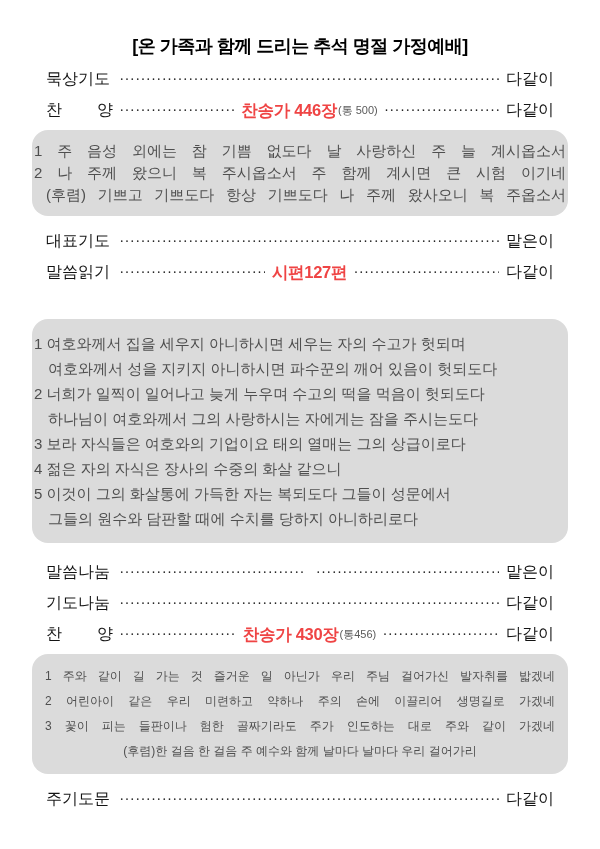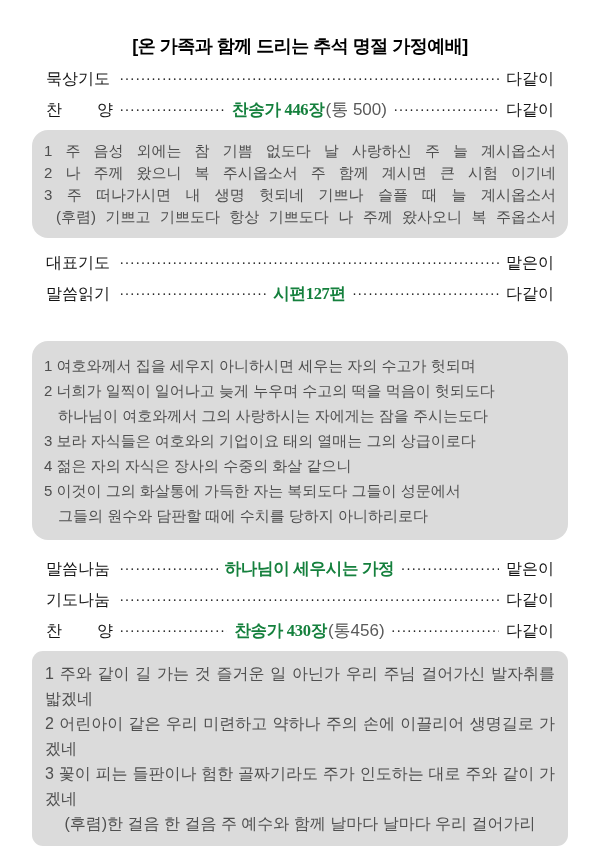--- a/index.html
+++ b/index.html
@@ -38,52 +38,52 @@
     white-space:nowrap;
   }
   .row .dots::after {
     content:"..........................................................................................................................................................................................";
     font-family:"Liberation Serif", serif;
     font-size:14px; letter-spacing:1.8px; color:#222222;
     position:absolute; left:0; bottom:1px;
   }
   .row .mid {
     flex:0 0 auto; white-space:nowrap;
-    font-family:Liberation Serif, serif;
+    font-family:Liberation Sans, sans-serif;
     font-weight:bold; font-size:16.5px; letter-spacing:-0.3px;
-    color:#15803d;
+    color:#ef4444;
   }
   .row .note {
     flex:0 0 auto; white-space:nowrap;
     font-family:"Liberation Sans", sans-serif;
-    font-weight:normal; font-size:17px;
+    font-weight:normal; font-size:11px;
     color:#5a5a5a; margin-left:1px;
   }
   .row .role { flex:0 0 auto; white-space:nowrap; }
   .row.gap-top { margin-top:18px; }
 
   
   .box {
     background:#dbdbdb;
     border-radius:16px;
     color:#4f4f4f;
     font-family:"Liberation Sans", sans-serif;
     margin:8px 2px 14px 2px;
-    padding:10px 12px;
+    padding:10px 2px;
   }
   .box .line { white-space:normal; }
 
   .box.hymn1 { font-size:15px; }
   .box.hymn1 .line { line-height:22px; }
 
   .box.psalm { font-size:15px; padding-top:12px; padding-bottom:12px;margin-top:36px; }
   .box.psalm .line { line-height:25px; }
   .box.psalm .cont { padding-left:14px; }
 
-  .box.hymn2 { font-size:16px; padding-left:13px; padding-right:13px;border-radius:11px; }
+  .box.hymn2 { font-size:12px; padding-left:13px; padding-right:13px; }
   .box.hymn2 .line { line-height:25px; }
 
   .jl { text-align:justify; text-align-last:justify; -moz-text-align-last:justify; }
   .ind { padding-left:12px; }
   .ctr { text-align:center; text-align-last:center; -moz-text-align-last:center; }
 </style>
 </head>
 <body>
 
 <div class="page">
@@ -101,52 +101,51 @@
     <span class="dots"></span>
     <span class="mid">찬송가 446장</span>
     <span class="note">(통 500)</span>
     <span class="dots"></span>
     <span class="role">다같이</span>
   </div>
 
   <div class="box hymn1">
     <div class="line jl">1 주 음성 외에는 참 기쁨 없도다 날 사랑하신 주 늘 계시옵소서</div>
     <div class="line jl">2 나 주께 왔으니 복 주시옵소서 주 함께 계시면 큰 시험 이기네</div>
-    <div class="line jl">3 주 떠나가시면 내 생명 헛되네 기쁘나 슬플 때 늘 계시옵소서</div>
     <div class="line jl ind">(후렴) 기쁘고 기쁘도다 항상 기쁘도다 나 주께 왔사오니 복 주옵소서</div>
   </div>
 
   <div class="row">
     <span class="label">대표기도</span>
     <span class="dots"></span>
     <span class="role">맡은이</span>
   </div>
 
   <div class="row">
     <span class="label">말씀읽기</span>
     <span class="dots"></span>
     <span class="mid">시편127편</span>
     <span class="dots"></span>
     <span class="role">다같이</span>
   </div>
 
   <div class="box psalm">
     <div class="line">1 여호와께서 집을 세우지 아니하시면 세우는 자의 수고가 헛되며</div>
+    <div class="line cont">여호와께서 성을 지키지 아니하시면 파수꾼의 깨어 있음이 헛되도다</div>
     <div class="line">2 너희가 일찍이 일어나고 늦게 누우며 수고의 떡을 먹음이 헛되도다</div>
     <div class="line cont">하나님이 여호와께서 그의 사랑하시는 자에게는 잠을 주시는도다</div>
     <div class="line">3 보라 자식들은 여호와의 기업이요 태의 열매는 그의 상급이로다</div>
     <div class="line">4 젊은 자의 자식은 장사의 수중의 화살 같으니</div>
     <div class="line">5 이것이 그의 화살통에 가득한 자는 복되도다 그들이 성문에서</div>
     <div class="line cont">그들의 원수와 담판할 때에 수치를 당하지 아니하리로다</div>
   </div>
 
   <div class="row gap-top">
     <span class="label">말씀나눔</span>
     <span class="dots"></span>
-    <span class="mid">하나님이 세우시는 가정</span>
     <span class="dots"></span>
     <span class="role">맡은이</span>
   </div>
 
   <div class="row">
     <span class="label">기도나눔</span>
     <span class="dots"></span>
     <span class="role">다같이</span>
   </div>
 

